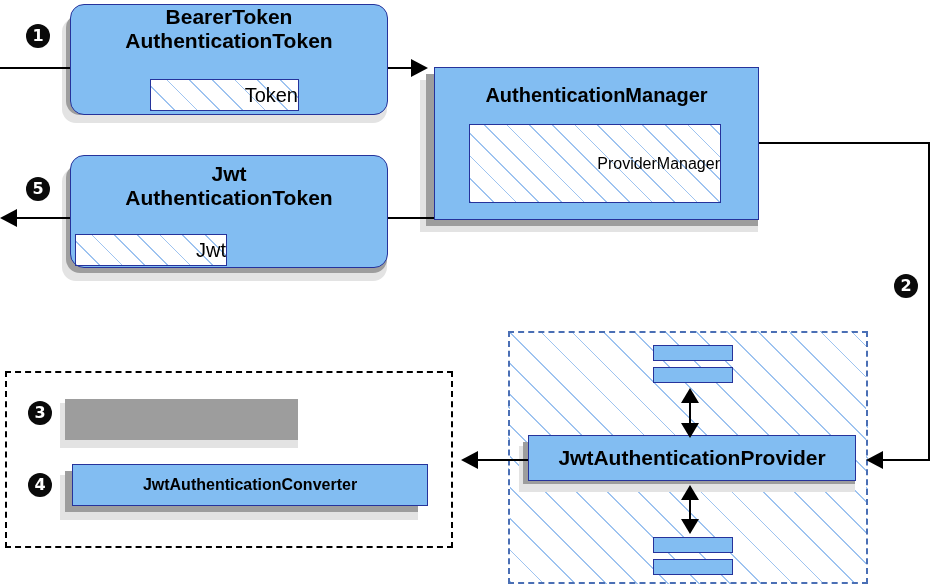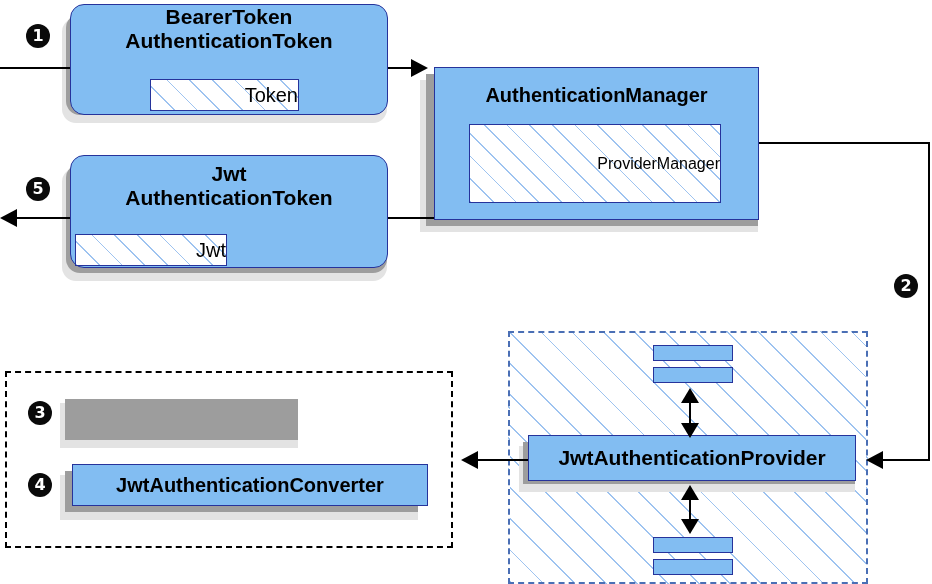--- a/index.html
+++ b/index.html
@@ -214,21 +214,21 @@
   </div>
 
   <div class="dashed-black" style="left:5px; top:371px; width:448px; height:177px;"></div>
 
   <div class="shadow-light" style="left:60px; top:403px; width:238px; height:45px;"></div>
   <div class="shadow-dark" style="left:65px; top:399px; width:233px; height:41px;"></div>
   <div class="step-badge" style="left:28px; top:401px;">3</div>
 
   <div class="shadow-light" style="left:60px; top:475px; width:358px; height:45px;"></div>
   <div class="shadow-dark" style="left:65px; top:471px; width:353px; height:41px;"></div>
-  <div class="blue-box" style="left:72px; top:464px; width:356px; height:42px; font-size:20px;">
+  <div class="blue-box" style="left:72px; top:464px; width:356px; height:42px; font-size:16px;">
     <span class="box-title">JwtAuthenticationConverter</span>
   </div>
   <div class="step-badge" style="left:28px; top:473px;">4</div>
 
   <div class="shadow-light" style="left:420px; top:80px; width:338px; height:152px;"></div>
   <div class="shadow-dark" style="left:426px; top:74px; width:332px; height:152px;"></div>
   <div class="blue-box" style="left:434px; top:67px; width:325px; height:153px; font-size:20px; display:block;">
     <div class="box-title" style="margin-top:16px;">AuthenticationManager</div>
   </div>
   <div class="hatch-box" style="left:469px; top:124px; width:252px; height:79px; font-size:16px;padding-left:12px;">

